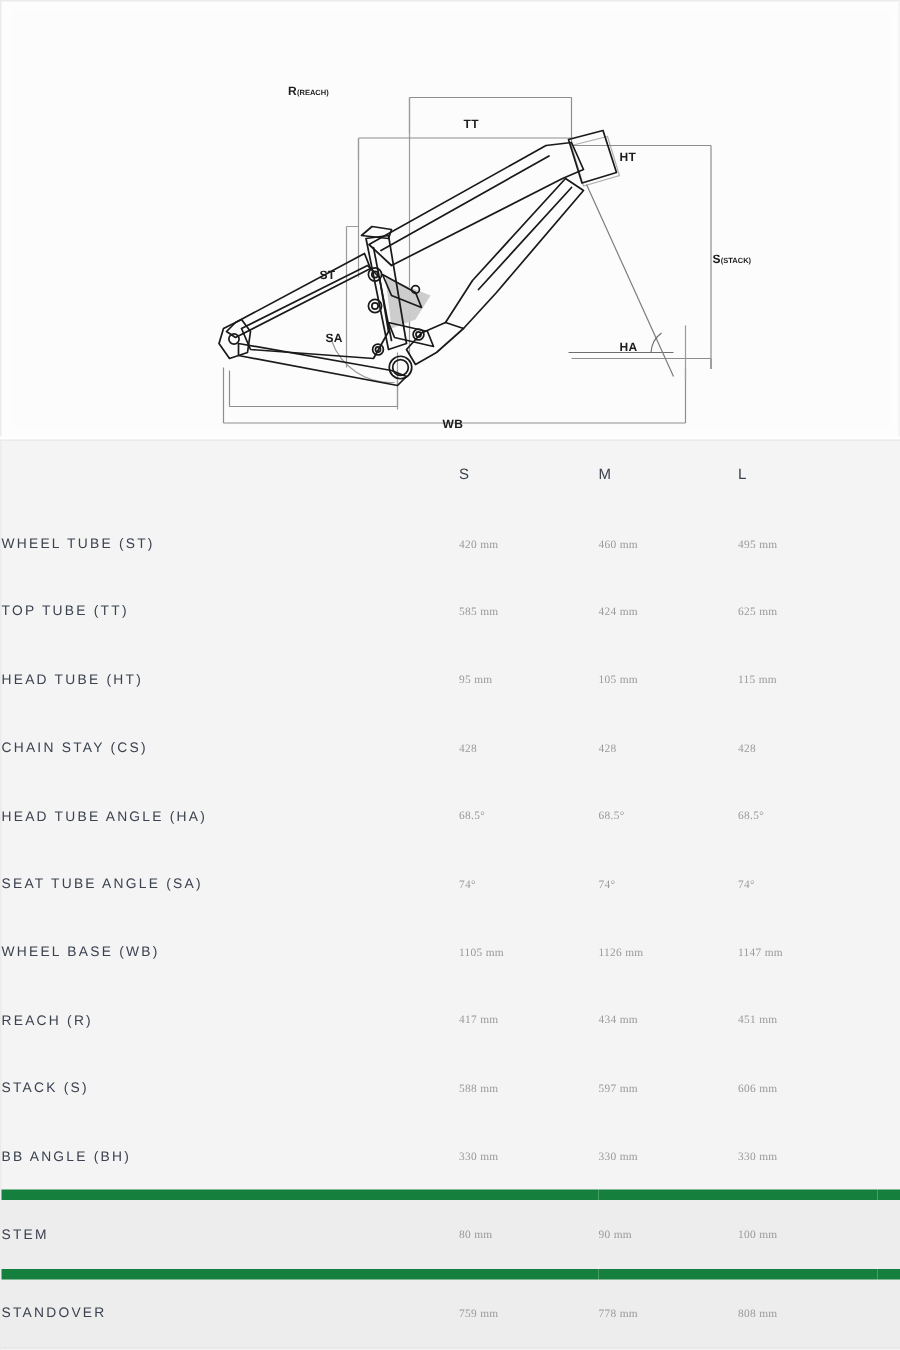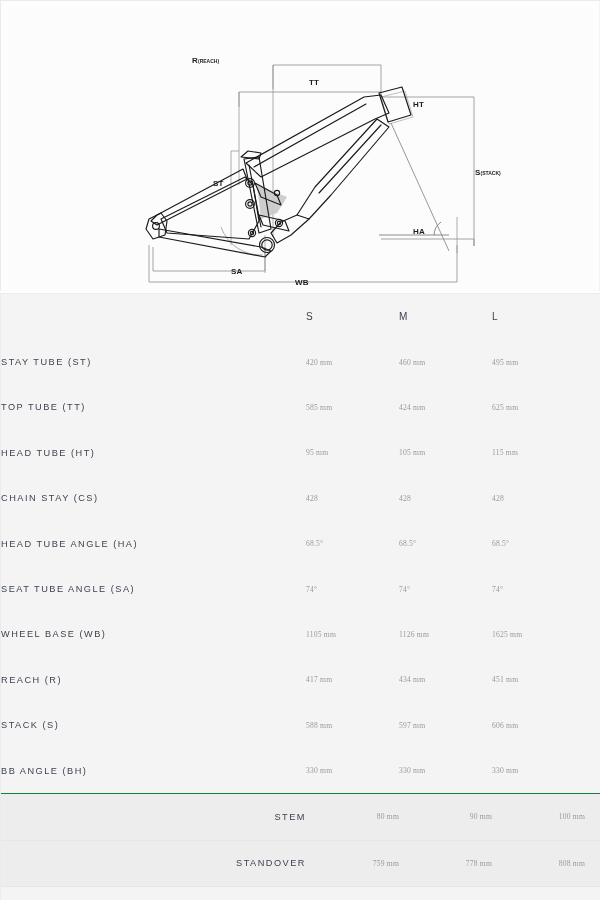--- a/index.html
+++ b/index.html
@@ -122,23 +122,22 @@
     font-size: 7.6px;
     color: #9a9a9a;
     letter-spacing: 0.2px;
     text-align: left;
     white-space: nowrap;
   }
   tr.shaded td {
     background: #ededed;
   }
   tr.ruled td {
-    border-top: 1px solid #15803d;
+    border-top: 7px solid #15803d;
     border-bottom: 1px solid #e6e6e6;
-    text-align: right;
   }
 </style>
 </head>
 <body>
 
 <div id="page">
 
   <div id="diagram-panel">
     <div id="diagram-inner">
 
@@ -243,21 +242,21 @@
       <div class="dimlabel" style="left:300px; top:72px;">TT</div>
 
       <div class="dimlabel" style="left:404px; top:94px;">HT</div>
 
       <div class="dimlabel" style="left:466px; top:162px;">
         <span>S</span><span class="sub">(STACK)</span>
       </div>
 
       <div class="dimlabel" style="left:204px; top:173px;text-align:center;">ST</div>
 
-      <div class="dimlabel" style="left:222px; top:215px;margin-top:46px;">SA</div>
+      <div class="dimlabel" style="left:208px; top:215px;">SA</div>
 
       <div class="dimlabel" style="left:404px; top:221px;">HA</div>
 
       <div class="dimlabel" style="left:192px; top:261px;margin-top:40px;">CS</div>
 
       <div class="dimlabel" style="left:286px; top:272px;">WB</div>
 
     </div>
   </div>
 
@@ -274,21 +273,21 @@
         <tr>
           <th></th>
           <th class="size-head">S</th>
           <th class="size-head">M</th>
           <th class="size-head">L</th>
           <th></th>
         </tr>
       </thead>
       <tbody id="geo-body">
       <tr>
-            <td class="row-label">STAY TUBE (ST)</td>
+            <td class="row-label">WHEEL TUBE (ST)</td>
             <td class="row-value">420 mm</td>
             <td class="row-value">460 mm</td>
             <td class="row-value">495 mm</td>
             <td></td>
           </tr>
           <tr>
             <td class="row-label">TOP TUBE (TT)</td>
             <td class="row-value">585 mm</td>
             <td class="row-value">424 mm</td>
             <td class="row-value">625 mm</td>
@@ -319,21 +318,21 @@
             <td class="row-label">SEAT TUBE ANGLE (SA)</td>
             <td class="row-value">74°</td>
             <td class="row-value">74°</td>
             <td class="row-value">74°</td>
             <td></td>
           </tr>
           <tr>
             <td class="row-label">WHEEL BASE (WB)</td>
             <td class="row-value">1105 mm</td>
             <td class="row-value">1126 mm</td>
-            <td class="row-value">1625 mm</td>
+            <td class="row-value">1147 mm</td>
             <td></td>
           </tr>
           <tr>
             <td class="row-label">REACH (R)</td>
             <td class="row-value">417 mm</td>
             <td class="row-value">434 mm</td>
             <td class="row-value">451 mm</td>
             <td></td>
           </tr>
           <tr>

